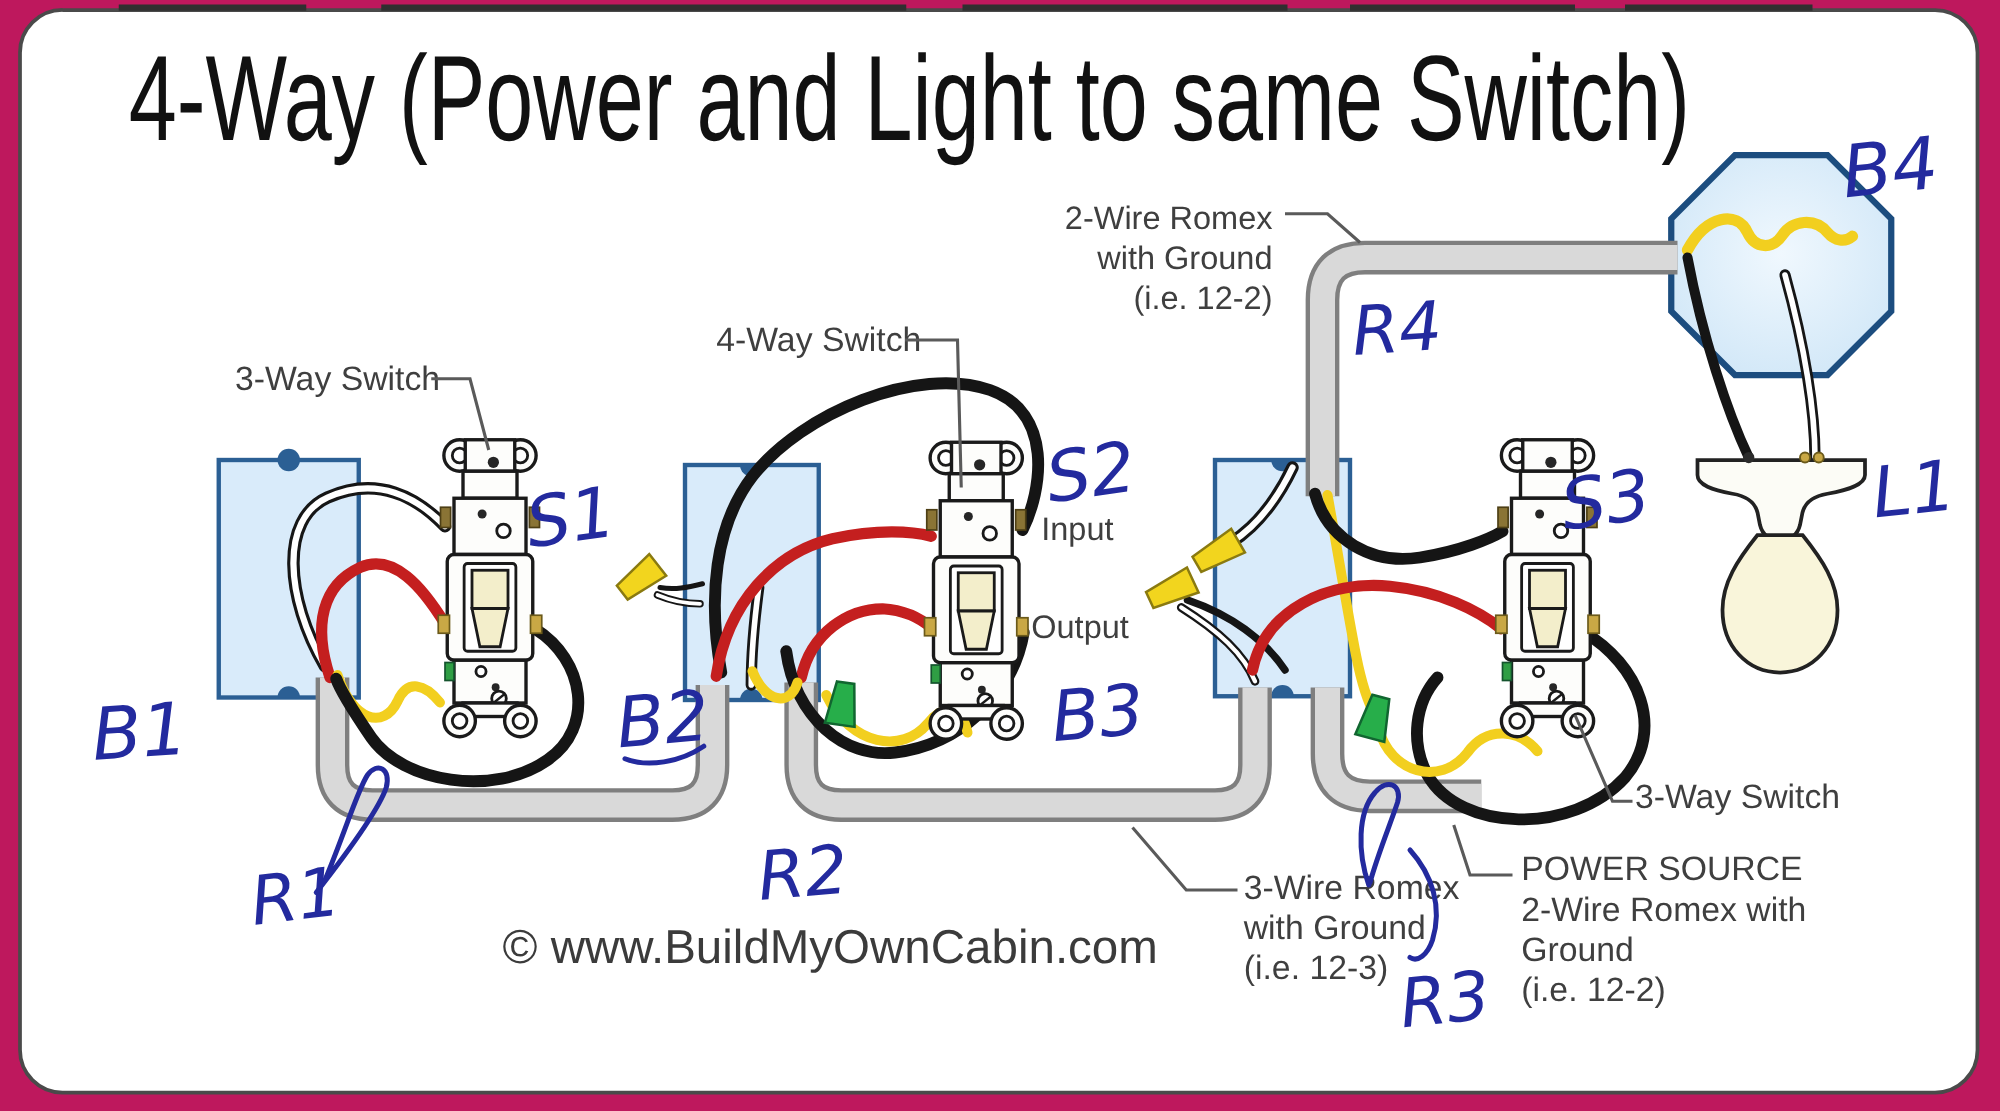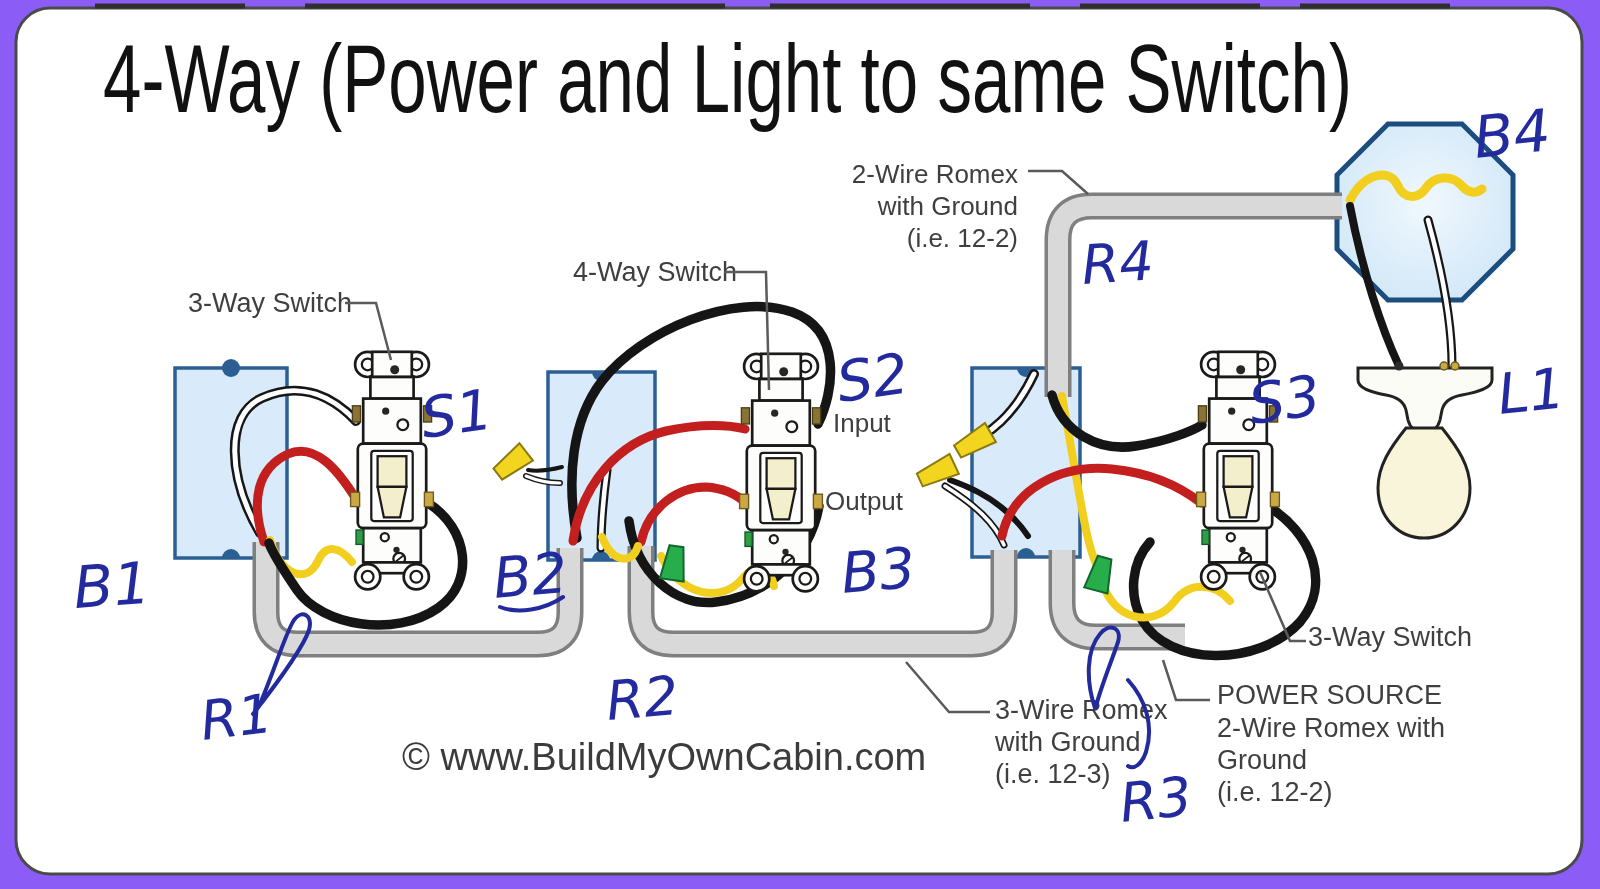--- a/index.html
+++ b/index.html
@@ -1,16 +1,16 @@
 <!DOCTYPE html>
 <html style="--title-text: #111111; --label-text: #3f3f3f; --handwriting: #232a9e; --box-fill: #d9ebfa; --box-stroke: #2b5f94; --octagon-fill: #e2f1fc; --octagon-stroke: #1c4d7f; --conduit-fill: #d9d9d9; --conduit-stroke: #7f7f7f; --wire-black: #151515; --wire-red: #c41f1f; --wire-white: #ffffff; --wire-yellow: #f2cf1f; --wire-nut-yellow: #f2d51e; --wire-nut-green: #27ae4a; --toggle-cream: #f3eecb; --brass: #c9a845; --bulb-fill: #f9f5da;"><head>
 <meta charset="utf-8">
 <style>
   html,body{margin:0;padding:0;background:#fff;width:1600px;height:889px;overflow:hidden;}
-  #stage{position:relative;width:1600px;height:889px;background:#8b5cf6;}
+  #stage{position:relative;width:1600px;height:889px;background:#be185d;}
   svg{display:block;}
   text{font-family:"Liberation Sans", sans-serif;}
   .title-text{fill:var(--title-text,#111);}
   .label-text{fill:var(--label-text,#3f3f3f);}
   .copyright-text{fill:#3b3b3b;}
   .hand-text{fill:var(--handwriting,#232a9e);font-family:"DejaVu Sans",sans-serif;font-style:italic;}
   .hand-stroke{stroke:var(--handwriting,#232a9e);fill:none;stroke-linecap:round;}
   .pointer{stroke:#5a5a5a;stroke-width:2.5;fill:none;}
   .wire-black{stroke:var(--wire-black,#151515);fill:none;stroke-linecap:round;}
   .wire-red{stroke:var(--wire-red,#c41f1f);fill:none;stroke-linecap:round;}

